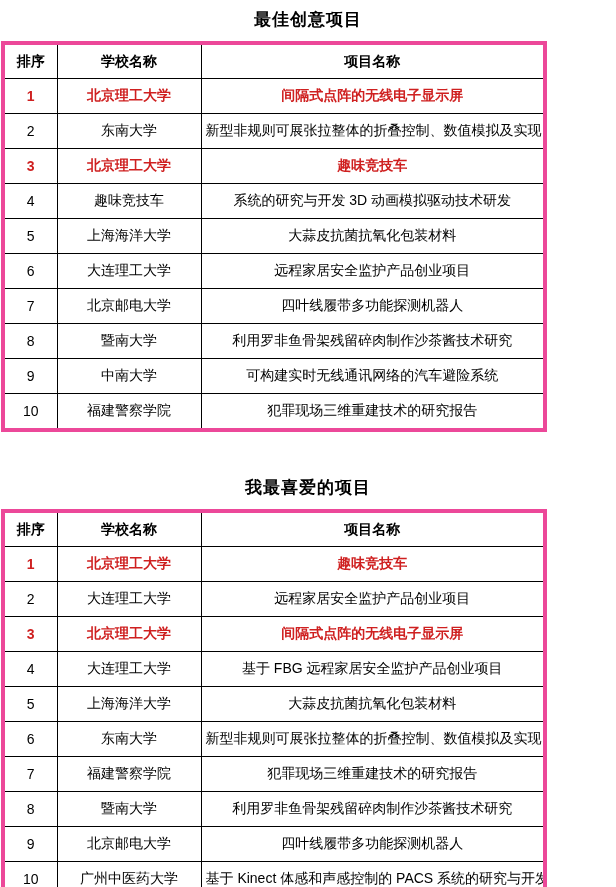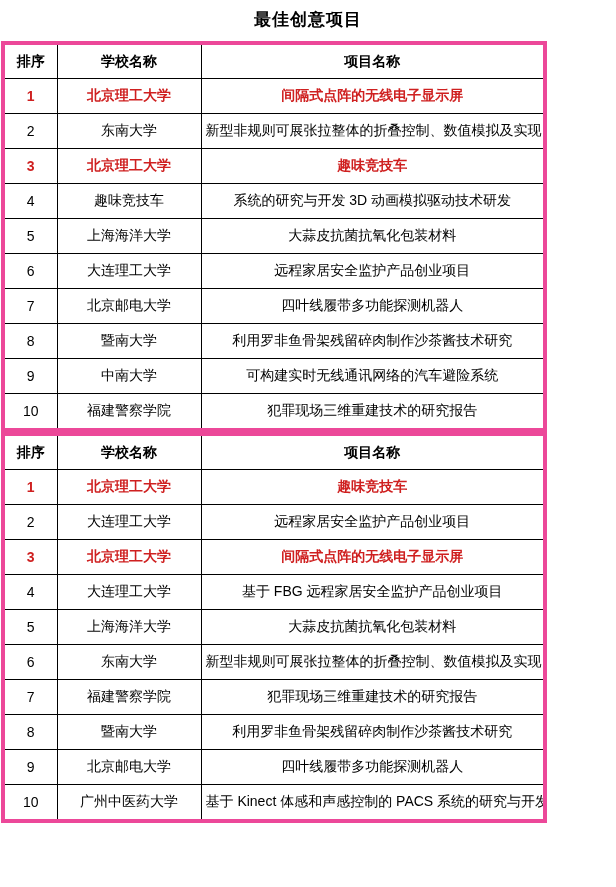--- a/index.html
+++ b/index.html
@@ -127,20 +127,21 @@
             <tr>
               <td>10</td>
               <td>福建警察学院</td>
               <td>犯罪现场三维重建技术的研究报告</td>
             </tr>
           </tbody>
     </table>
   </section>
 
   <section class="table-block second">
+    <div class="doc-title">我最喜爱的项目</div>
     <table class="ranking-table">
       <colgroup>
         <col class="col-rank">
         <col class="col-school">
         <col class="col-project">
       </colgroup>
       <thead>
         <tr>
               <th>排序</th>
               <th>学校名称</th>

